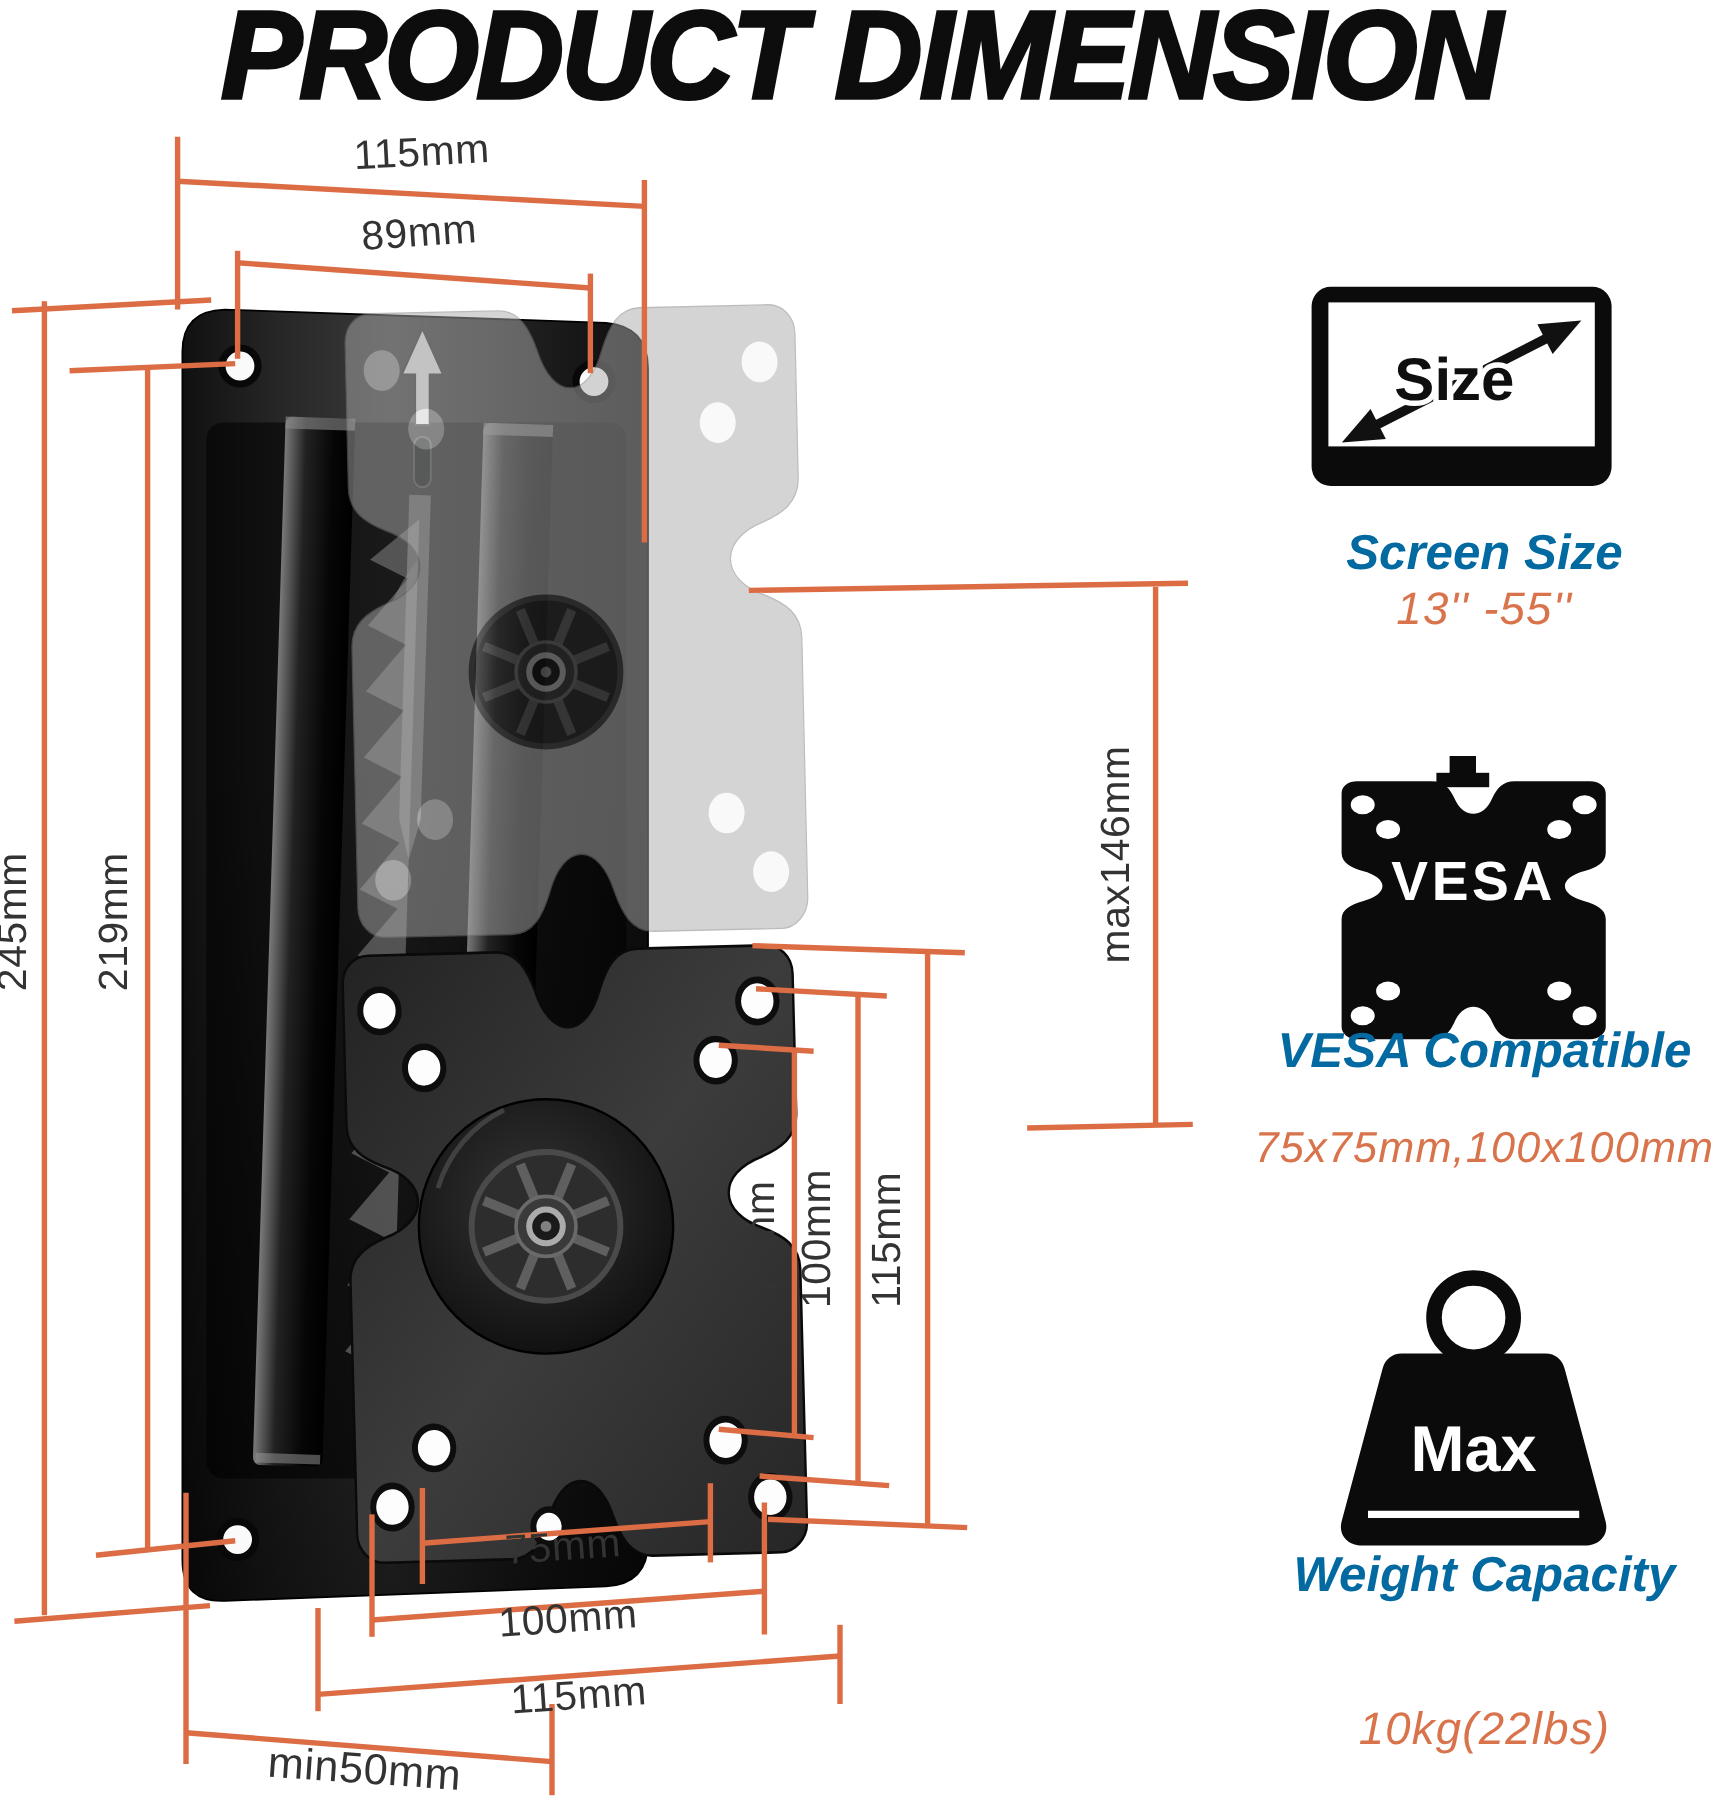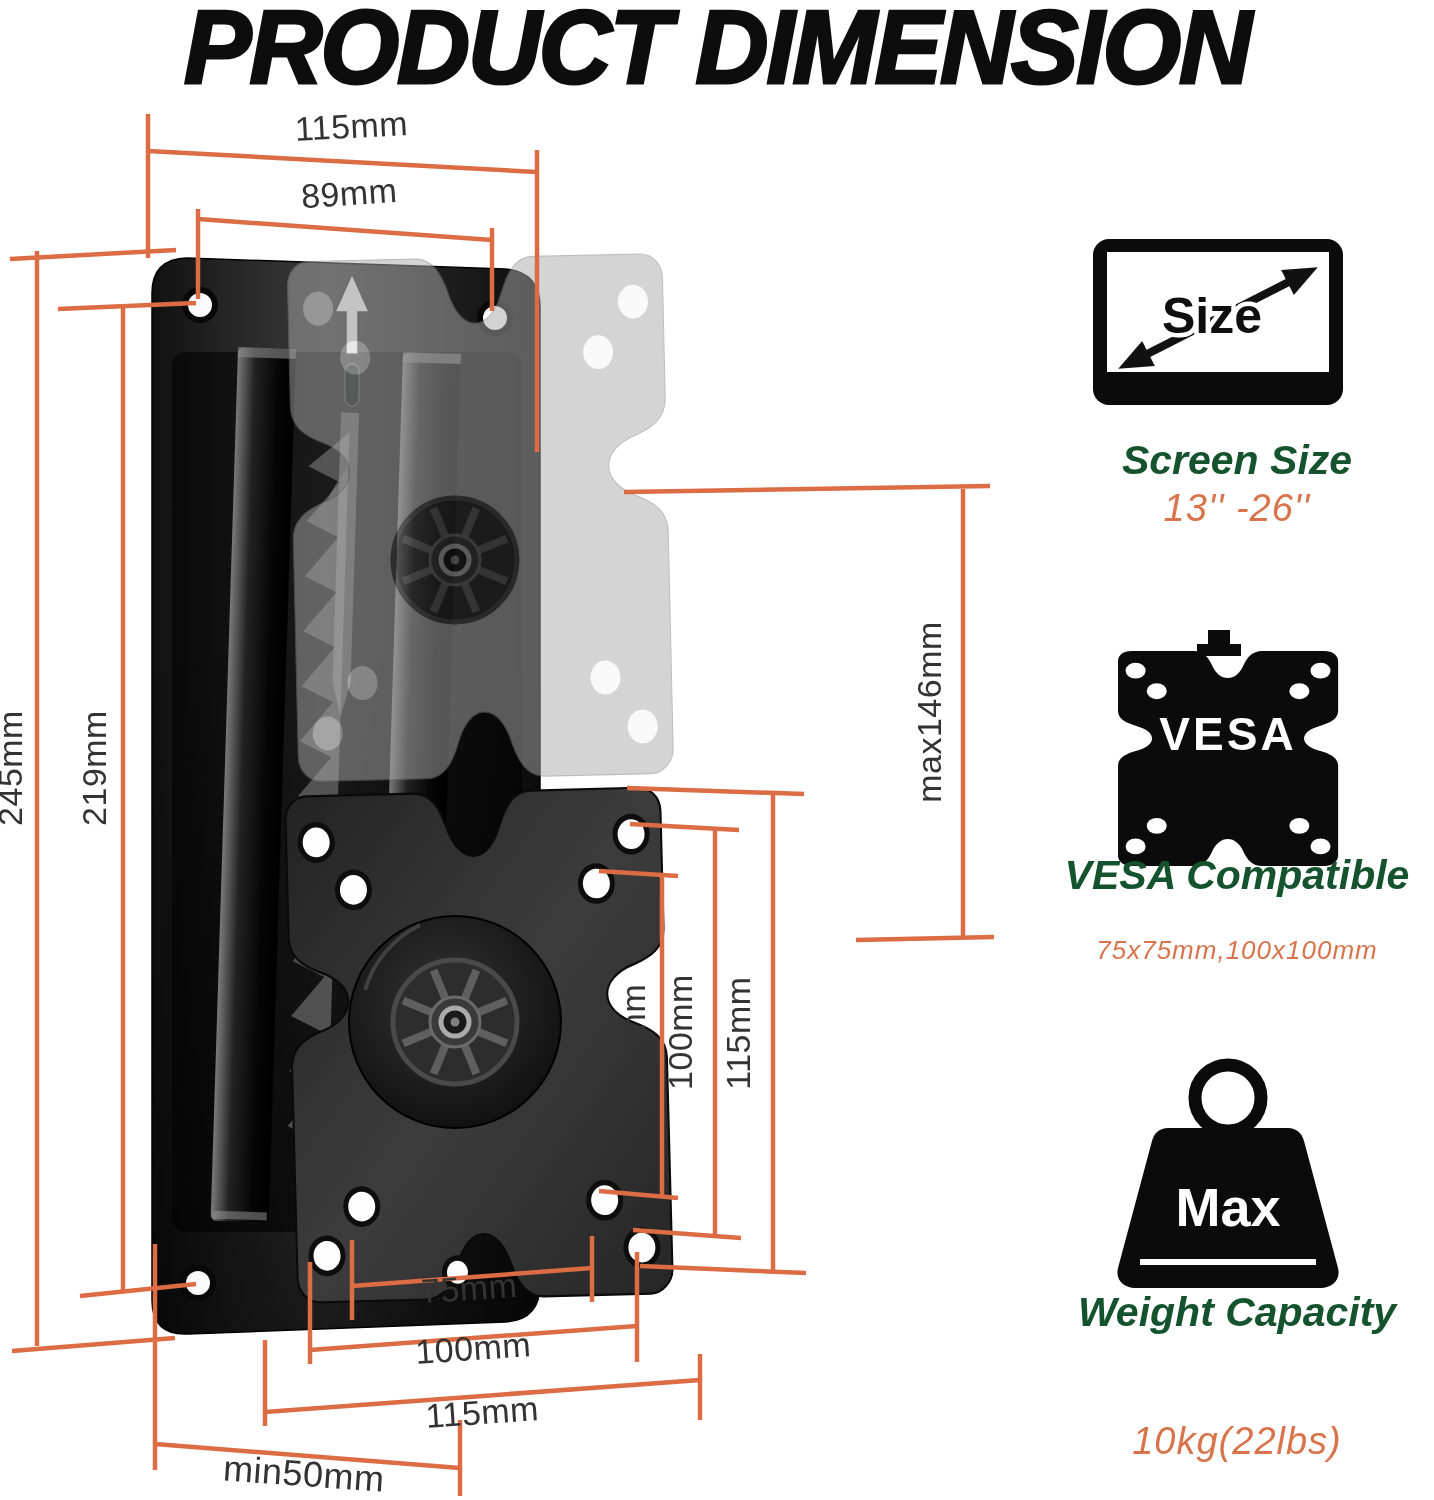--- a/index.html
+++ b/index.html
@@ -6,21 +6,21 @@
   body{width:1434px;height:1500px;position:relative;background:#ffffff;overflow:hidden;
        font-family:"Liberation Sans","DejaVu Sans",sans-serif;}
   #page-title{position:absolute;top:-10px;left:0;right:0;margin:0;text-align:center;
        font-style:italic;font-weight:700;font-size:101px;letter-spacing:-2px;color:#0d0d0d;
        -webkit-text-stroke:3px #0d0d0d;transform:scaleY(1.03);white-space:nowrap;}
   #diagram-svg{position:absolute;top:0;left:0;}
   .dim-line{stroke:#DC6C44;stroke-width:4.5;fill:none;}
   .dim-label{fill:#333333;font-size:34px;letter-spacing:.5px;text-anchor:middle;}
   .feature-icon{position:absolute;}
   .feature-title{position:absolute;left:1040px;width:394px;text-align:center;
-       font-style:italic;font-weight:700;font-size:41px;color:#14532d;}
+       font-style:italic;font-weight:700;font-size:41px;color:#0369a1;}
   .feature-value{position:absolute;left:1040px;width:394px;text-align:center;
        font-style:italic;font-weight:400;font-size:38px;color:#D9734B;letter-spacing:1px;}
 </style>
 </head>
 <body>
 
 <h1 id="page-title">PRODUCT DIMENSION</h1>
 
 <svg id="diagram-svg" width="1060" height="1500" viewBox="0 0 1060 1500">
   <defs>
@@ -206,42 +206,42 @@
   <rect x="3" y="3" width="250" height="166" rx="16" fill="#0b0b0b"></rect>
   <rect x="17" y="16" width="222" height="120" fill="#ffffff"></rect>
   <g transform="rotate(-27 128 82)">
     <line x1="34" y1="82" x2="222" y2="82" stroke="#111111" stroke-width="8"></line>
     <polygon points="240,82 206,68 206,96" fill="#111111"></polygon>
     <polygon points="16,82 50,68 50,96" fill="#111111"></polygon>
   </g>
   <text x="122" y="97" text-anchor="middle" font-size="50" font-weight="700" fill="#0f0f0f" style="paint-order:stroke;stroke:#ffffff;stroke-width:9px">Size</text>
 </svg>
 <div class="feature-title" style="top:437px">Screen Size</div>
-<div class="feature-value" style="top:487px">13'' -26''</div>
+<div class="feature-value" style="top:487px">13'' -55''</div>
 
 <svg class="feature-icon" style="left:1108px;top:622px" width="240" height="246" viewBox="0 0 240 246">
   <rect x="100" y="8" width="22" height="20" fill="#0b0b0b"></rect>
   <rect x="89" y="22" width="44" height="12" fill="#0b0b0b"></rect>
   <g transform="translate(10,29) scale(0.587,0.4675)">
     <use href="#bfly" fill="#0b0b0b"></use>
     <g fill="#ffffff">
       <circle cx="30" cy="42" r="17"></circle>
         <circle cx="345" cy="42" r="17"></circle>
       <circle cx="345" cy="418" r="17"></circle>
         <circle cx="30" cy="418" r="17"></circle>
       <circle cx="66" cy="86" r="17"></circle>
         <circle cx="309" cy="86" r="17"></circle>
       <circle cx="309" cy="374" r="17"></circle>
         <circle cx="66" cy="374" r="17"></circle>
     </g>
   </g>
   <text x="120" y="128" text-anchor="middle" font-size="46" font-weight="700" fill="#ffffff" letter-spacing="3">VESA</text>
 </svg>
 <div class="feature-title" style="top:852px">VESA Compatible</div>
-<div class="feature-value" style="top:935px;font-size:26px">75x75mm,100x100mm</div>
+<div class="feature-value" style="top:935px;font-size:36px">75x75mm,100x100mm</div>
 
 <svg class="feature-icon" style="left:1108px;top:1056px" width="240" height="240" viewBox="0 0 240 240">
   <circle cx="120" cy="42" r="33" fill="none" stroke="#0b0b0b" stroke-width="13"></circle>
   <path d="M60,72 H180 C188,72 194,77 196,85 L230,212 C233,224 224,232 213,232 H27 C16,232 7,224 10,212 L44,85 C46,77 52,72 60,72 Z" fill="#0b0b0b"></path>
   <line x1="32" y1="206" x2="208" y2="206" stroke="#ffffff" stroke-width="6"></line>
   <text x="120" y="170" text-anchor="middle" font-size="54" font-weight="700" fill="#ffffff">Max</text>
 </svg>
 <div class="feature-title" style="top:1289px">Weight Capacity</div>
 <div class="feature-value" style="top:1420px">10kg(22lbs)</div>
 

